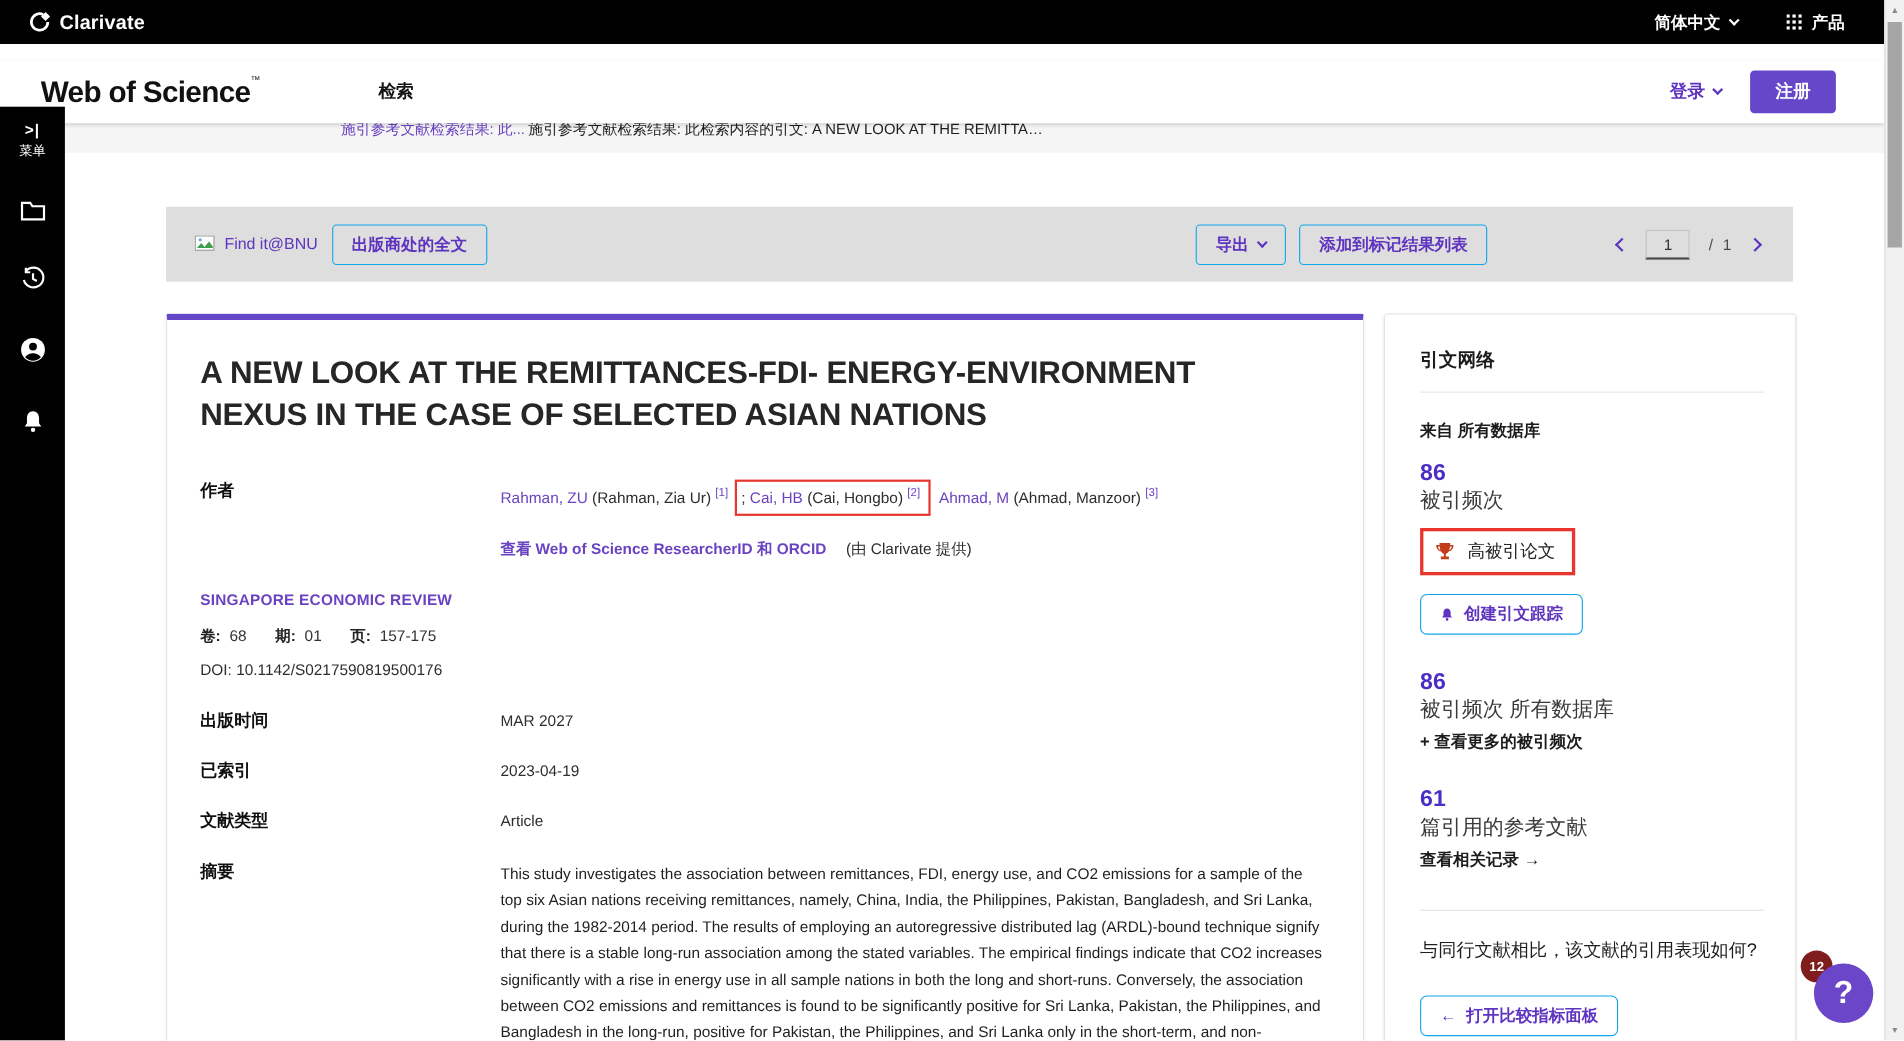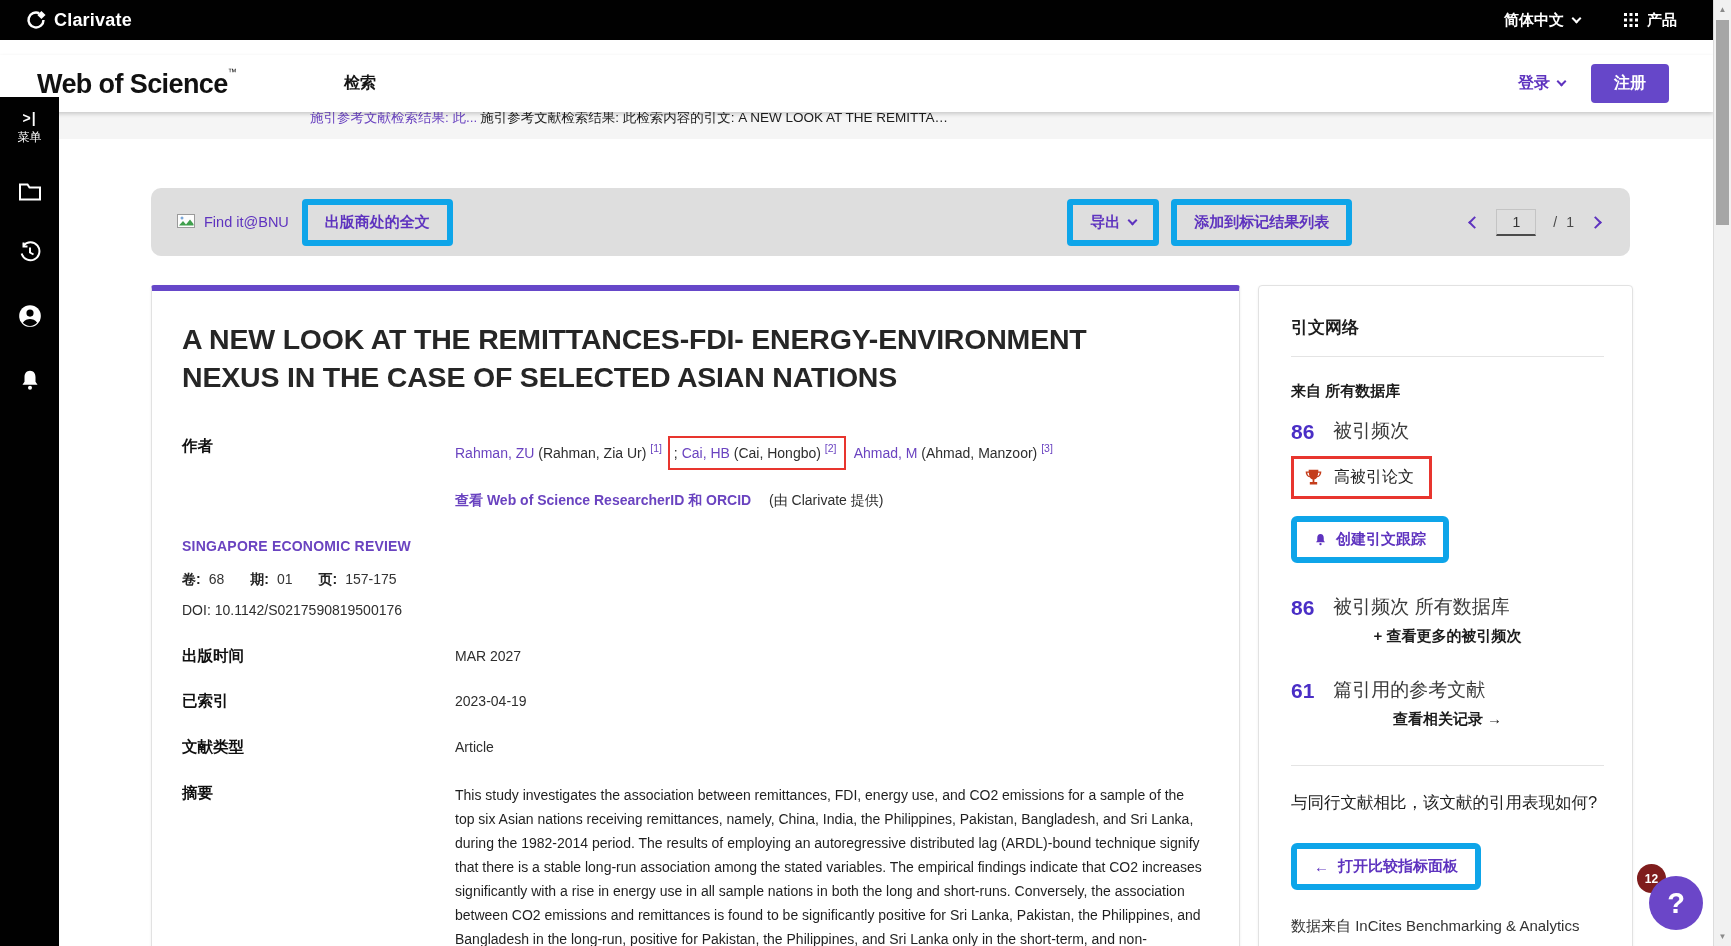--- a/index.html
+++ b/index.html
@@ -44,23 +44,23 @@
 
   
   .page { position:absolute; left:59px; top:97px; right:18px; bottom:0; background:#fff; overflow:hidden; }
   .breadcrumb { position:absolute; left:0; top:0; right:0; height:42px; background:#f5f5f5;
                 display:flex; align-items:center; padding-left:251px; font-size:13.5px; }
   .breadcrumb .bc-link { color:#6A43C0; cursor:pointer; }
   .breadcrumb .bc-curr { color:#1d1d1d; margin-left:3px; }
 
   
   .toolbar { position:absolute; left:92px; top:91px; width:1479px; height:68px; background:#dedede;
-             border-radius:10px; display:flex; align-items:center; }
+             border-radius:0; display:flex; align-items:center; }
   .findit { display:flex; align-items:center; gap:4px; margin-left:26px; color:#5E33BF; font-size:14.5px; cursor:pointer; }
-  .btn-outline { border:6px solid #0ea5e9; background:transparent; color:#5E33BF; font-weight:bold;
+  .btn-outline { border:1px solid #0ea5e9; background:transparent; color:#5E33BF; font-weight:bold;
                  font-size:15px; padding:8px 17px; border-radius:4px; cursor:pointer; font-family:inherit;
                  display:inline-flex; align-items:center; gap:9px; }
   .fulltext { margin-left:13px; }
   .toolbar-right { margin-left:auto; display:flex; align-items:center; margin-right:30px; }
   .addmark { margin-left:12px; }
   .pager { display:flex; align-items:center; margin-left:118px; gap:17px; }
   .pg-chev { width:9px; height:9px; border-right:2.5px solid #5E33BF; border-bottom:2.5px solid #5E33BF;
              display:inline-block; cursor:pointer; }
   .pg-prev { transform:rotate(135deg); } .pg-next { transform:rotate(-45deg); }
   .pg-input { width:40px; height:27px; background:transparent; border:1px solid #c4c4c4;
@@ -90,27 +90,27 @@
   .abstract-text { max-width:775px; font-size:14px; line-height:24px; color:#1f1f1f; }
 
   
   .cit-card { position:absolute; left:1199px; top:188px; width:375px; height:980px; background:#fff;
               border:1px solid #e2e2e2; border-radius:4px; box-shadow:0 1px 3px rgba(0,0,0,.06);
               padding:30px 28px 0 32px; }
   .cit-heading { font-size:17px; font-weight:bold; color:#1c1c1c; }
   .cit-div { height:1px; background:#e4e4e4; }
   .div1 { margin-top:17px; } .div2 { margin-top:36px; } .div3 { margin-top:26px; }
   .from-db { margin-top:25px; font-size:15px; font-weight:bold; color:#1c1c1c; }
-  .count-row { display:flex; align-items:flex-end; margin-top:17px; }
+  .count-row { display:flex; align-items:flex-start; margin-top:17px;flex-direction:column; }
   .count { color:#4A2EC6; font-size:21px; font-weight:bold; margin-right:19px; }
   .count-label { font-size:19px; color:#3a3a3a; }
   .hc-box { display:inline-flex; align-items:center; gap:10px; border:3px solid #E8352E;
             padding:8px 15px 8px 9px; margin-top:12px; font-size:16px; color:#222; }
   .alert-btn { margin-top:17px; border-radius:6px; }
-  .sub-link { margin-top:7px; font-size:15px; font-weight:bold; color:#1c1c1c; cursor:pointer;text-align:center; }
+  .sub-link { margin-top:7px; font-size:15px; font-weight:bold; color:#1c1c1c; cursor:pointer; }
   .mt-big { margin-top:31px; }
   .peer-q { margin-top:24px; font-size:16.5px; line-height:1.55; color:#1e1e1e; max-width:320px; }
   .open-panel { margin-top:27px; border-radius:6px; }
   .data-src { margin-top:27px; font-size:15px; color:#333; }
 
   
   .help-wrap { position:absolute; right:10px; bottom:16px; width:66px; height:66px; z-index:25; }
   .help-badge { position:absolute; left:0; top:0; width:29px; height:29px; border-radius:50%;
                 background:#7f1d1d; color:#fff; font-size:12px; font-weight:bold;
                 display:flex; align-items:center; justify-content:center; z-index:1; }

